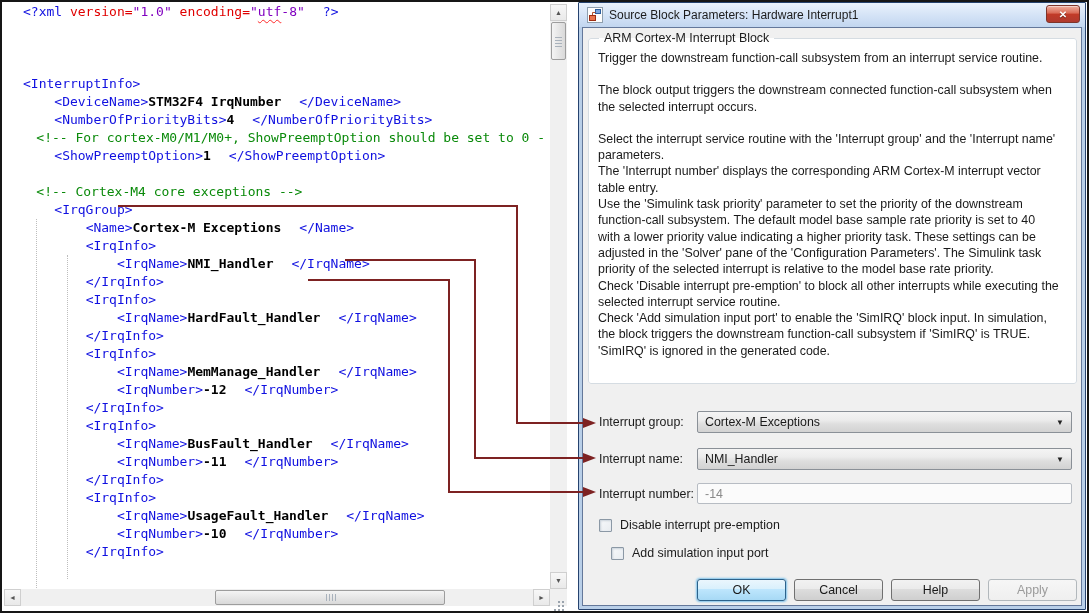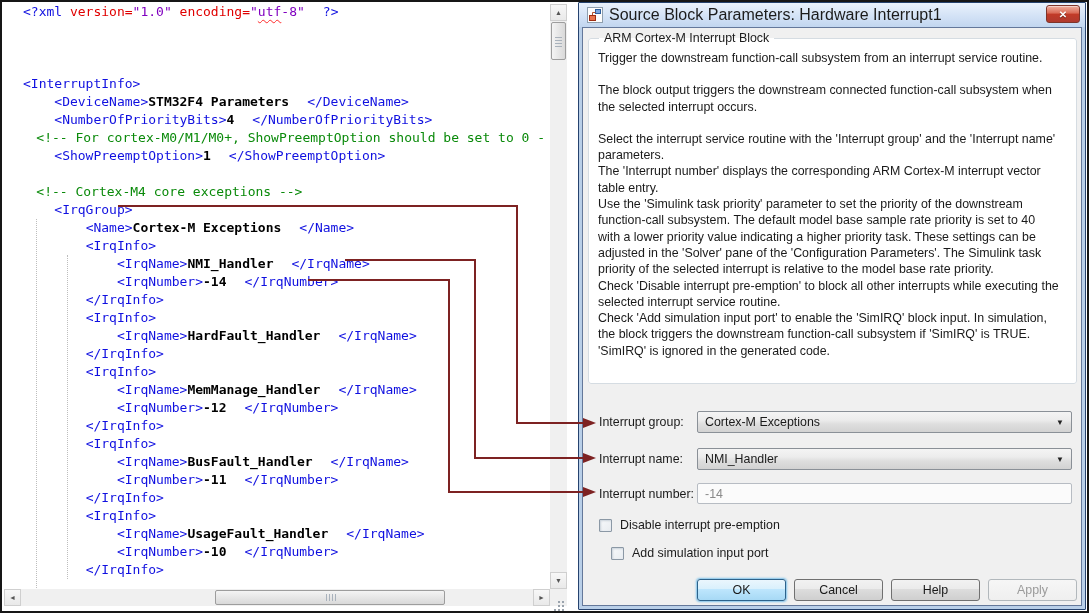--- a/index.html
+++ b/index.html
@@ -62,21 +62,21 @@
   #a3h1 { left: 308px; top: 279px; width: 142px; height: 2px; }
   #a3v  { left: 448px; top: 279px; width: 2px; height: 214px; }
   #a3h2 { left: 448px; top: 491px; width: 135px; height: 2px; }
   #a3hd { left: 583px; top: 487px; }
 
   
   #dialog { position: absolute; left: 578px; top: 2px; width: 508px; height: 608px;
     background: #b9cfe8; border: 1px solid #26436f; border-radius: 1px; }
   #titlebar { position: absolute; left: 0; top: 0; right: 0; height: 24px;
     background: linear-gradient(#eaf2fc,#d3e2f6 55%,#c2d6ef); display: flex; align-items: center; padding-left: 8px; }
-  #title-text { font-size: 16px; color: #1c1c1c; margin-left: 6px; white-space: nowrap; }
+  #title-text { font-size: 12px; color: #1c1c1c; margin-left: 6px; white-space: nowrap; }
   #close-btn { position: absolute; right: 5px; top: 2px; width: 34px; height: 18px;
     background: linear-gradient(#f0b0a0,#d96a55 45%,#c23b28 50%,#b03a2e);
     border: 1px solid #7e342a; border-radius: 3px; color: #fff; font-size: 10px; font-weight: bold;
     display: flex; align-items: center; justify-content: center; text-shadow: 0 1px 1px rgba(0,0,0,.45);
     box-shadow: inset 0 1px 0 rgba(255,255,255,.45); cursor: default; }
   #client { position: absolute; left: 3px; right: 3px; top: 24px; bottom: 3px;
     background: #f0f0f0; border: 1px solid #64789a; }
 
   fieldset { position: absolute; border-radius: 3px; }
   legend { font-size: 12.4px; color: #1b1b1b; margin-left: 10px; padding: 0 5px; }
@@ -116,31 +116,30 @@
 
 <div id="root">
 
   <div id="editor">
     <div id="code">
         <div class="code-line"><span class="tk-tag">&lt;?xml</span><span class="tk-pl"> </span><span class="tk-attr">version</span><span class="tk-attr">=</span><span class="tk-val">"1.0"</span><span class="tk-pl"> </span><span class="tk-attr">encoding</span><span class="tk-attr">=</span><span class="tk-val">"</span><span class="tk-sq">utf</span><span class="tk-val">-8"</span><span class="tk-tag">?&gt;</span></div>
         <div class="code-line"></div>
         <div class="code-line"></div>
         <div class="code-line"></div>
         <div class="code-line"><span class="tk-tag">&lt;InterruptInfo&gt;</span></div>
-        <div class="code-line"><span class="tk-pl">    </span><span class="tk-tag">&lt;DeviceName&gt;</span><span class="tk-txt">STM32F4 Parameters</span><span class="tk-tag">&lt;/DeviceName&gt;</span></div>
+        <div class="code-line"><span class="tk-pl">    </span><span class="tk-tag">&lt;DeviceName&gt;</span><span class="tk-txt">STM32F4 IrqNumber</span><span class="tk-tag">&lt;/DeviceName&gt;</span></div>
         <div class="code-line"><span class="tk-pl">    </span><span class="tk-tag">&lt;NumberOfPriorityBits&gt;</span><span class="tk-txt">4</span><span class="tk-tag">&lt;/NumberOfPriorityBits&gt;</span></div>
         <div class="code-line"><span class="tk-pl">    </span><span class="tk-com">&lt;!-- For cortex-M0/M1/M0+, ShowPreemptOption should be set to 0 -</span></div>
         <div class="code-line"><span class="tk-pl">    </span><span class="tk-tag">&lt;ShowPreemptOption&gt;</span><span class="tk-txt">1</span><span class="tk-tag">&lt;/ShowPreemptOption&gt;</span></div>
         <div class="code-line"></div>
         <div class="code-line"><span class="tk-pl">    </span><span class="tk-com">&lt;!-- Cortex-M4 core exceptions --&gt;</span></div>
         <div class="code-line"><span class="tk-pl">    </span><span class="tk-tag">&lt;IrqGroup&gt;</span></div>
         <div class="code-line"><span class="tk-pl">        </span><span class="tk-tag">&lt;Name&gt;</span><span class="tk-txt">Cortex-M Exceptions</span><span class="tk-tag">&lt;/Name&gt;</span></div>
         <div class="code-line"><span class="tk-pl">        </span><span class="tk-tag">&lt;IrqInfo&gt;</span></div>
         <div class="code-line"><span class="tk-pl">            </span><span class="tk-tag">&lt;IrqName&gt;</span><span class="tk-txt">NMI_Handler</span><span class="tk-tag">&lt;/IrqName&gt;</span></div>
-        <div class="code-line"><span class="tk-pl">            </span><span class="tk-tag">&lt;IrqNumber&gt;</span><span class="tk-txt">-14</span><span class="tk-tag">&lt;/IrqNumber&gt;</span></div>
         <div class="code-line"><span class="tk-pl">        </span><span class="tk-tag">&lt;/IrqInfo&gt;</span></div>
         <div class="code-line"><span class="tk-pl">        </span><span class="tk-tag">&lt;IrqInfo&gt;</span></div>
         <div class="code-line"><span class="tk-pl">            </span><span class="tk-tag">&lt;IrqName&gt;</span><span class="tk-txt">HardFault_Handler</span><span class="tk-tag">&lt;/IrqName&gt;</span></div>
         <div class="code-line"><span class="tk-pl">        </span><span class="tk-tag">&lt;/IrqInfo&gt;</span></div>
         <div class="code-line"><span class="tk-pl">        </span><span class="tk-tag">&lt;IrqInfo&gt;</span></div>
         <div class="code-line"><span class="tk-pl">            </span><span class="tk-tag">&lt;IrqName&gt;</span><span class="tk-txt">MemManage_Handler</span><span class="tk-tag">&lt;/IrqName&gt;</span></div>
         <div class="code-line"><span class="tk-pl">            </span><span class="tk-tag">&lt;IrqNumber&gt;</span><span class="tk-txt">-12</span><span class="tk-tag">&lt;/IrqNumber&gt;</span></div>
         <div class="code-line"><span class="tk-pl">        </span><span class="tk-tag">&lt;/IrqInfo&gt;</span></div>
         <div class="code-line"><span class="tk-pl">        </span><span class="tk-tag">&lt;IrqInfo&gt;</span></div>
         <div class="code-line"><span class="tk-pl">            </span><span class="tk-tag">&lt;IrqName&gt;</span><span class="tk-txt">BusFault_Handler</span><span class="tk-tag">&lt;/IrqName&gt;</span></div>

